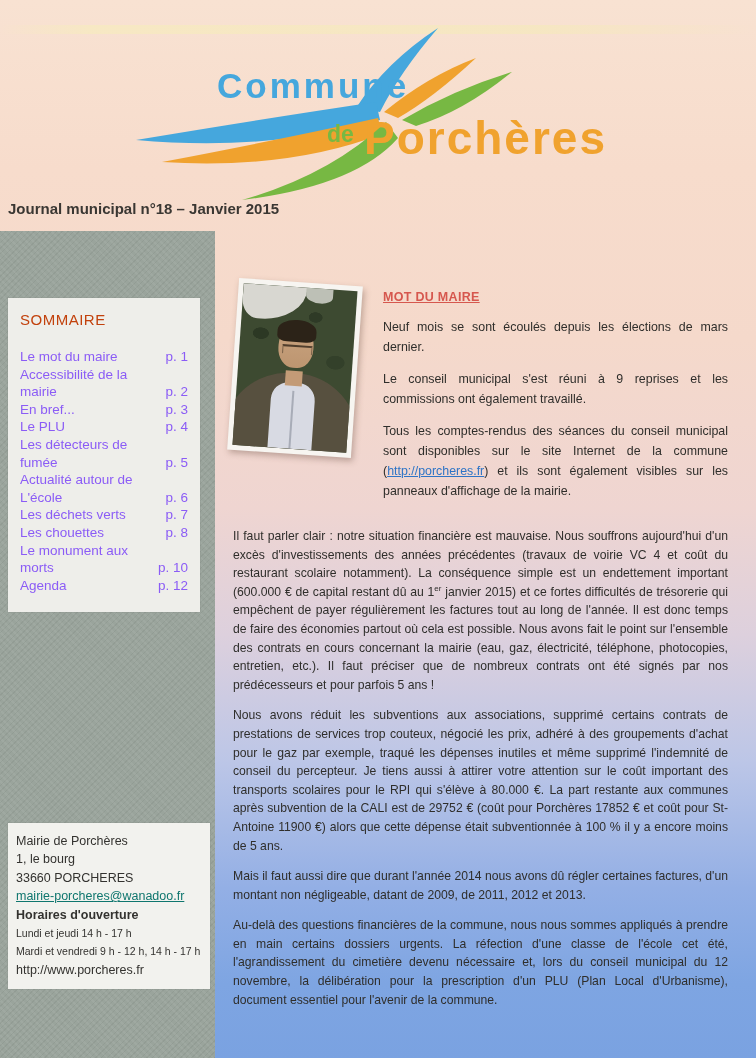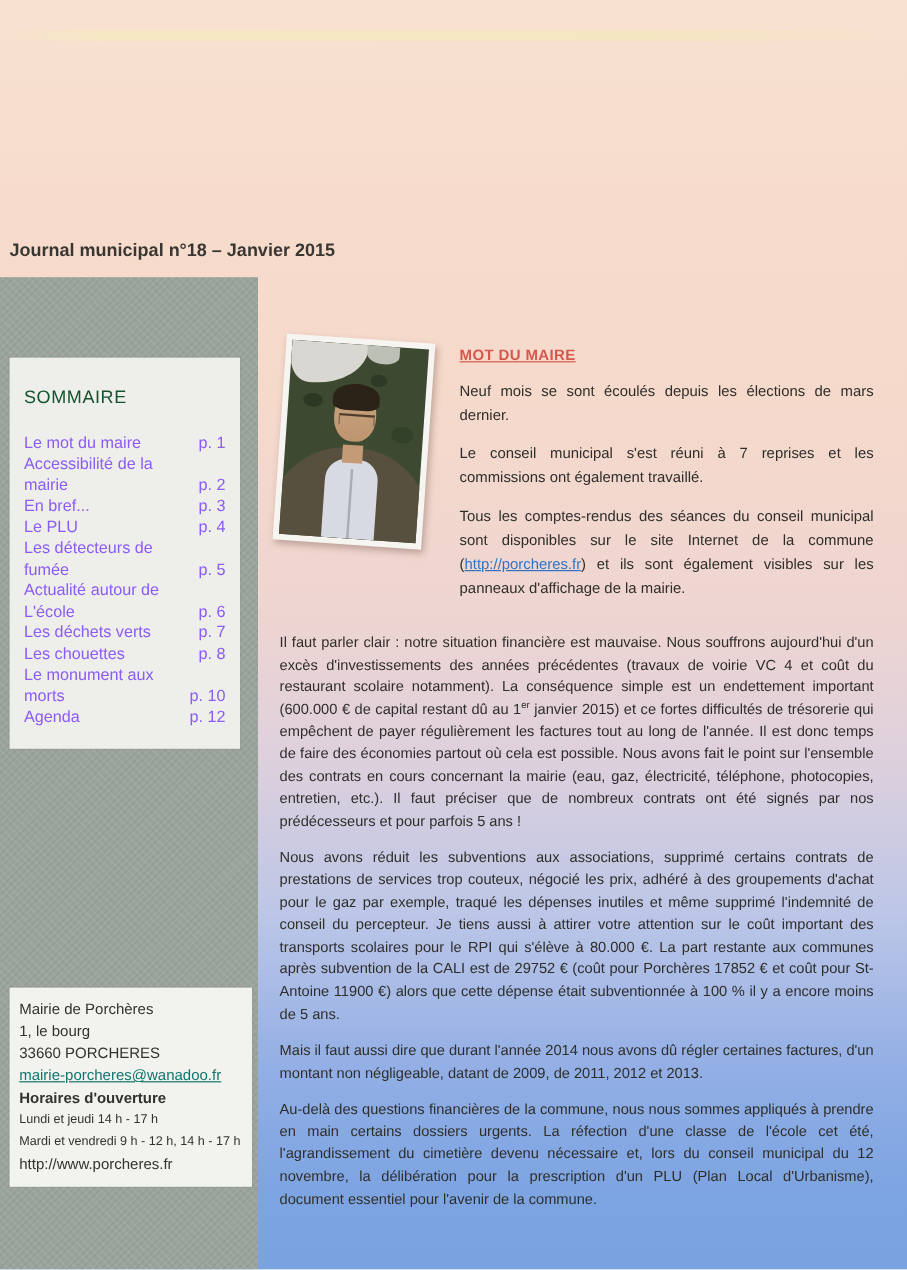--- a/index.html
+++ b/index.html
@@ -21,21 +21,21 @@
   .logo-porcheres{position:absolute;left:364px;top:111px;font-size:46px;font-weight:700;letter-spacing:2px;color:#f0a22e;}
   
   .journal-title{position:absolute;left:8px;top:200px;font-size:15px;font-weight:700;color:#3a3733;}
   
   .gray-col{position:absolute;left:0;top:231px;width:215px;height:827px;background-color:#9aa49c;
     background-image:repeating-linear-gradient(45deg,rgba(255,255,255,.05) 0 2px,rgba(0,0,0,0) 2px 5px),
                      repeating-linear-gradient(-45deg,rgba(0,0,0,.05) 0 1px,rgba(0,0,0,0) 1px 4px);}
   
   .sommaire-box{position:absolute;left:8px;top:298px;width:192px;background:#eeeeea;padding:13px 12px 18px;box-sizing:border-box;
     box-shadow:0 0 0 1px rgba(120,130,120,.15);}
-  .sommaire-title{font-size:15px;color:#14532d;letter-spacing:.5px;margin:12px 0 20px 0;}
+  .sommaire-title{font-size:15px;color:#c2410c;letter-spacing:.5px;margin:0 0 20px 0;}
   .toc-row{display:flex;align-items:flex-end;font-size:13.5px;line-height:17.6px;color:#8b5cf6;}
   .toc-label{flex:1;padding-right:4px;}
   .toc-page{white-space:nowrap;}
   
   .contact-box{position:absolute;left:8px;top:823px;width:202px;background:#f2f2ee;padding:9px 8px 10px;box-sizing:border-box;
     font-size:12.5px;line-height:18.4px;color:#33322f;box-shadow:0 0 0 1px rgba(120,130,120,.15);}
   .contact-line{white-space:nowrap;}
   .contact-email{color:#0f766e;text-decoration:underline;cursor:pointer;}
   .contact-hours-title{font-weight:700;}
   .contact-small{font-size:10.5px;}
@@ -72,20 +72,33 @@
   .glasses{position:absolute;top:35.5%;left:37.5%;width:24.5%;height:4.5%;
     border-top:2px solid rgba(60,46,32,.85);border-left:1px solid rgba(60,46,32,.5);border-right:1px solid rgba(60,46,32,.5);}
 </style>
 </head>
 <body>
 
 <div class="page">
 
   <div class="top-streak"></div>
 
+  <div class="logo">
+    <svg width="548" height="190" viewBox="0 0 548 190" aria-hidden="true">
+      <path d="M 236 88 Q 266 42 318 8 Q 280 52 260 92 Z" fill="#45a7dd"></path>
+      <path d="M 264 92 Q 308 56 356 38 Q 313 78 278 98 Z" fill="#f0a22e"></path>
+      <path d="M 282 100 Q 333 70 392 52 Q 343 92 296 106 Z" fill="#77b843"></path>
+      <path d="M 256 82 Q 148 98 16 120 Q 148 132 260 100 Z" fill="#45a7dd"></path>
+      <path d="M 258 98 Q 168 118 42 142 Q 168 150 262 114 Z" fill="#f0a22e"></path>
+      <path d="M 266 102 Q 210 155 122 180 Q 236 166 278 118 Z" fill="#77b843"></path>
+    </svg>
+    <span class="logo-commune">Commune</span>
+    <span class="logo-de">de</span>
+    <span class="logo-porcheres">Porchères</span>
+  </div>
 
   <div class="journal-title">Journal municipal n°18 – Janvier 2015</div>
 
   <div class="gray-col"></div>
 
   <div class="sommaire-box">
     <div class="sommaire-title">SOMMAIRE</div>
     <div>
       <div class="toc-row">
           <span class="toc-label">Le mot du maire</span>
@@ -151,21 +164,21 @@
           <div class="shirt"></div>
           <div class="neck"></div>
           <div class="head"></div>
           <div class="hair"></div>
           <div class="glasses"></div>
         </div>
       </div>
       <div class="intro-text">
         <span class="mdm-heading">MOT DU MAIRE</span>
         <p class="intro-p">Neuf mois se sont écoulés depuis les élections de mars dernier.</p>
-        <p class="intro-p">Le conseil municipal s'est réuni à 7 reprises et les commissions ont également travaillé.</p>
+        <p class="intro-p">Le conseil municipal s'est réuni à 9 reprises et les commissions ont également travaillé.</p>
         <p class="intro-p"><span>Tous les comptes-rendus des séances du conseil municipal sont disponibles sur le site Internet de la commune (</span><span class="weblink">http://porcheres.fr</span><span>) et ils sont également visibles sur les panneaux d'affichage de la mairie.</span></p>
       </div>
     </div>
     <p class="para"><span>Il faut parler clair : notre situation financière est mauvaise. Nous souffrons aujourd'hui d'un excès d'investissements des années précédentes (travaux de voirie VC 4 et coût du restaurant scolaire notamment). La conséquence simple est un endettement important (600.000 € de capital restant dû au 1</span><sup>er</sup><span> janvier 2015) et ce fortes difficultés de trésorerie qui empêchent de payer régulièrement les factures tout au long de l'année. Il est donc temps de faire des économies partout où cela est possible. Nous avons fait le point sur l'ensemble des contrats en cours concernant la mairie (eau, gaz, électricité, téléphone, photocopies, entretien, etc.). Il faut préciser que de nombreux contrats ont été signés par nos prédécesseurs et pour parfois 5 ans !</span></p>
     <p class="para">Nous avons réduit les subventions aux associations, supprimé certains contrats de prestations de services trop couteux, négocié les prix, adhéré à des groupements d'achat pour le gaz par exemple, traqué les dépenses inutiles et même supprimé l'indemnité de conseil du percepteur. Je tiens aussi à attirer votre attention sur le coût important des transports scolaires pour le RPI qui s'élève à 80.000 €. La part restante aux communes après subvention de la CALI est de 29752 € (coût pour Porchères 17852 € et coût pour St-Antoine 11900 €) alors que cette dépense était subventionnée à 100 % il y a encore moins de 5 ans.</p>
     <p class="para">Mais il faut aussi dire que durant l'année 2014 nous avons dû régler certaines factures, d'un montant non négligeable, datant de 2009, de 2011, 2012 et 2013.</p>
     <p class="para">Au-delà des questions financières de la commune, nous nous sommes appliqués à prendre en main certains dossiers urgents. La réfection d'une classe de l'école cet été, l'agrandissement du cimetière devenu nécessaire et, lors du conseil municipal du 12 novembre, la délibération pour la prescription d'un PLU (Plan Local d'Urbanisme), document essentiel pour l'avenir de la commune.</p>
   </div>
 
 </div>

